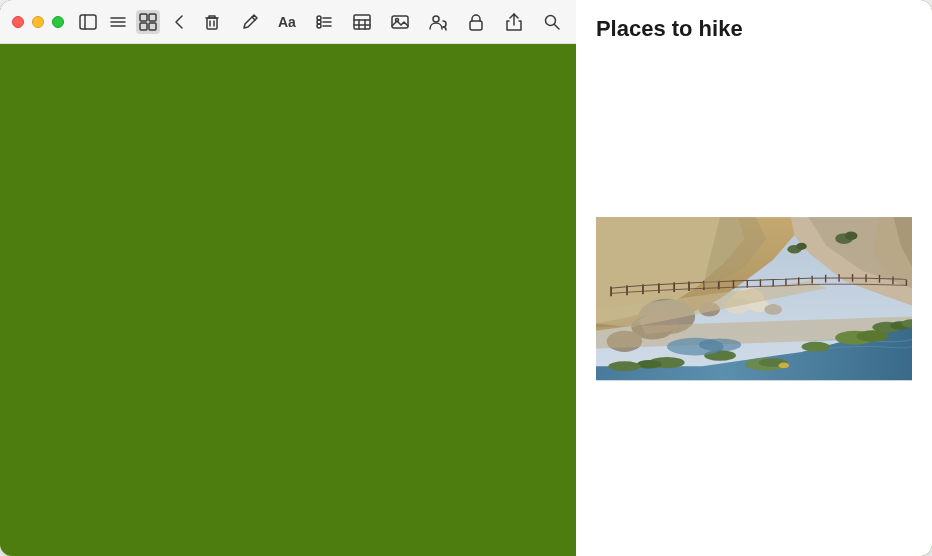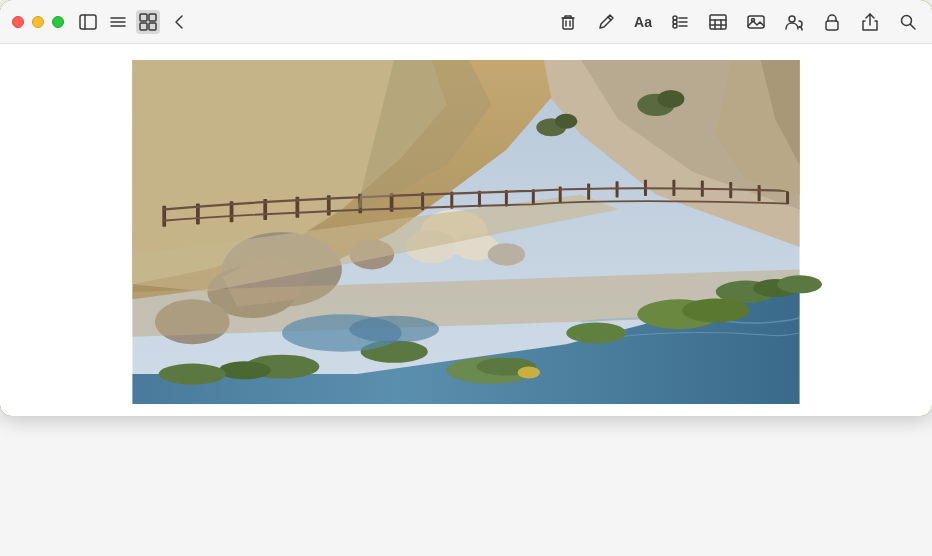--- a/index.html
+++ b/index.html
@@ -11,26 +11,26 @@
     body {
       width: 932px;
       height: 556px;
       background: #f5f5f5;
       font-family: -apple-system, BlinkMacSystemFont, "SF Pro Text", "Helvetica Neue", sans-serif;
       overflow: hidden;
     }
 
     .window {
       width: 932px;
-      height: 416px;
+      height: 556px;
       background: #4d7c0f;
       border-radius: 12px;
       overflow: hidden;
       display: flex;
-      flex-direction: column;
+      flex-direction: row;
       box-shadow: 0 4px 20px rgba(0,0,0,0.2);
     }
 
     
     .titlebar {
       height: 44px;
       background: #f6f6f6;
       border-bottom: 1px solid #e0e0e0;
       display: flex;
       align-items: center;
@@ -260,20 +260,21 @@
       <div class="toolbar-icon">
         <svg viewBox="0 0 18 18">
           <circle cx="7.5" cy="7.5" r="5"></circle>
           <line x1="11.5" y1="11.5" x2="16" y2="16"></line>
         </svg>
       </div>
     </div>
   </div>
 
   <div class="content">
+    <div class="note-title">Places to hike</div>
 
     <div class="note-image-container">
 
       <svg class="landscape-svg" viewBox="0 0 892 460" xmlns="http://www.w3.org/2000/svg">
         <defs>
           <linearGradient id="skyGrad" x1="0" y1="0" x2="0" y2="1">
             <stop offset="0%" stop-color="#b8c8d8"></stop>
             <stop offset="100%" stop-color="#d0dce8"></stop>
           </linearGradient>
           <linearGradient id="rockGrad" x1="0" y1="0" x2="0" y2="1">

